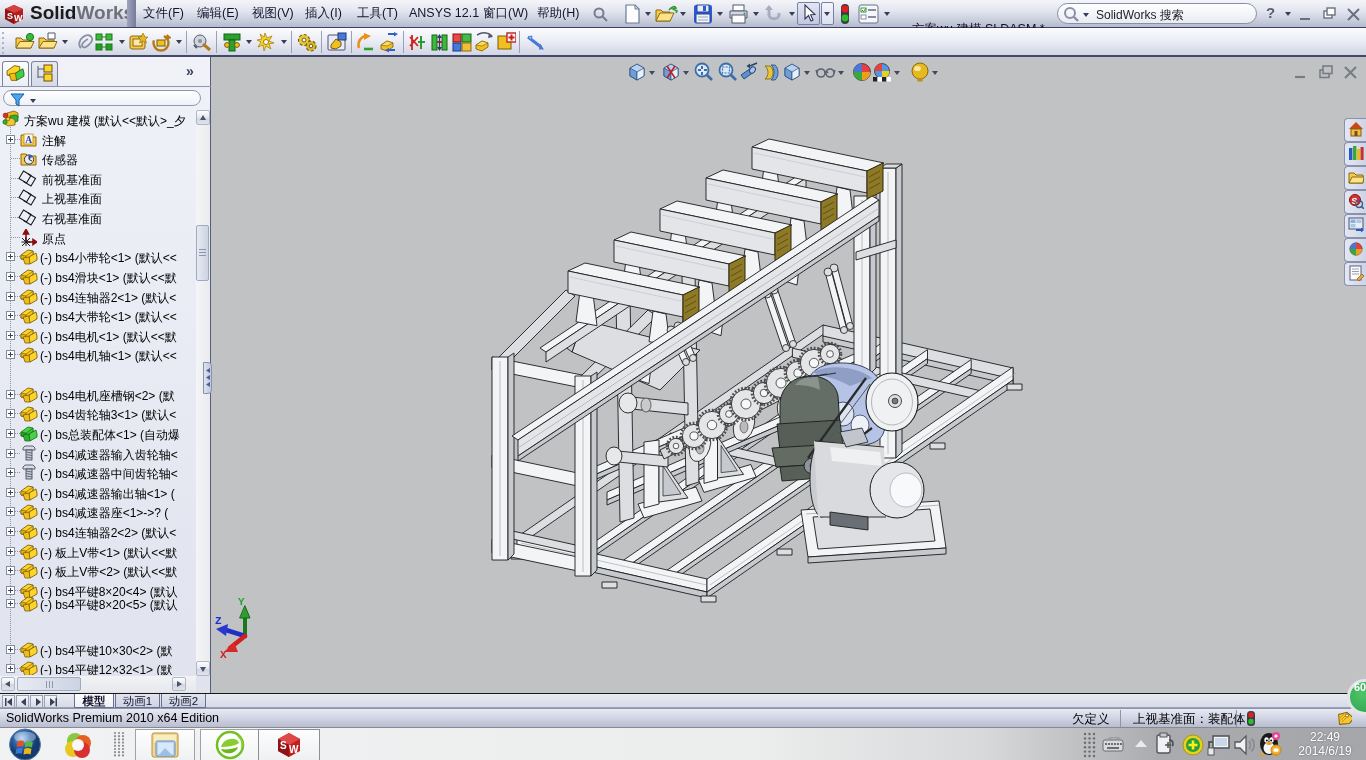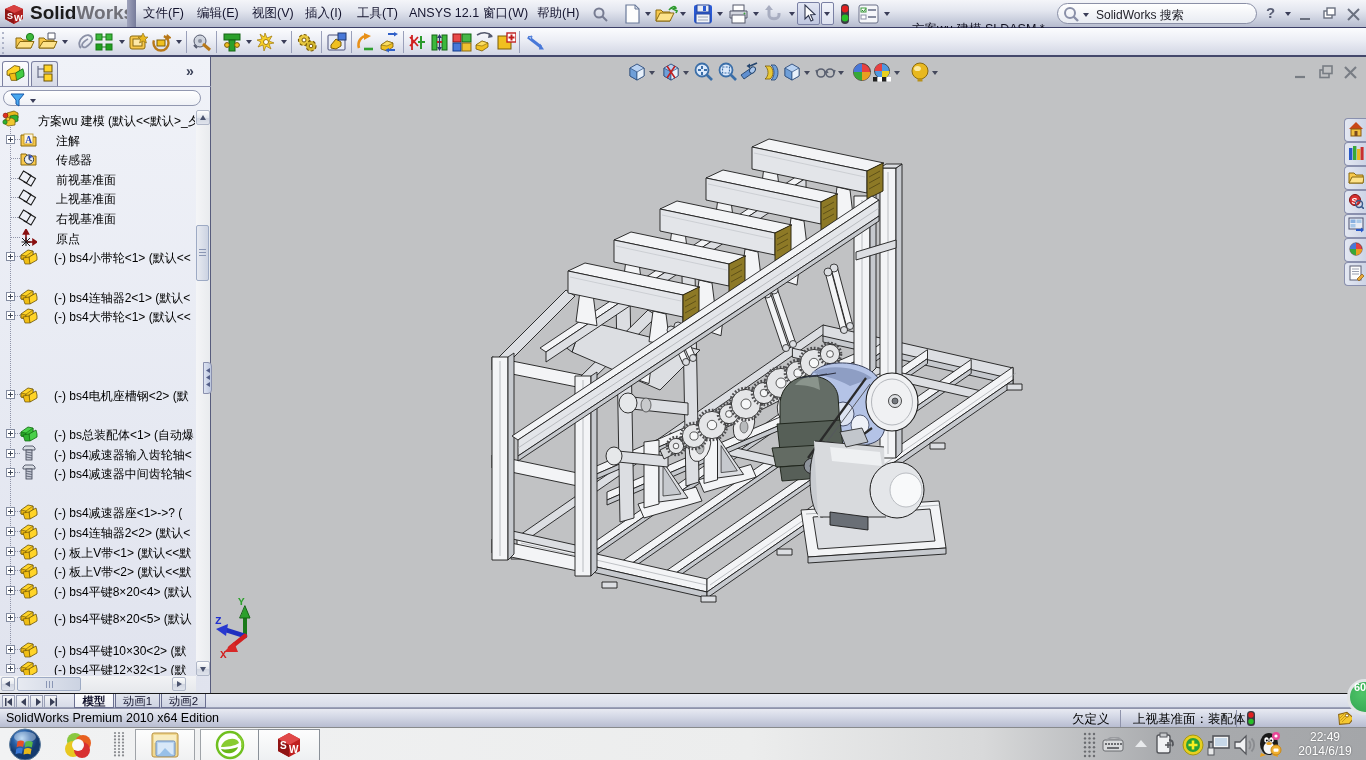--- a/index.html
+++ b/index.html
@@ -21,21 +21,21 @@
 #toolbar2{left:0;top:28px;width:1366px;height:29px;background:linear-gradient(#fbfcfe 0%,#eceef5 45%,#d2d6e4 100%);border-bottom:2px solid #44486b;}
 
 #lpanel{left:0;top:57px;width:211px;height:636px;background:linear-gradient(#f0f2f8,#e6e9f2 60%,#e0e3ee);border-right:1px solid #585c7d;}
 .ptab{top:4px;width:27px;height:25px;border:1px solid #7b80a0;border-bottom:none;border-radius:3px 3px 0 0;}
 #ptab1{left:2px;background:linear-gradient(#fdfdfe,#eceef5);}
 #ptab2{left:31px;background:linear-gradient(#e7e9f1,#d6dae7);}
 #ptabline{left:0;top:29px;width:211px;height:1px;background:#8f94b0;}
 #filterpill{left:3px;top:33px;width:198px;height:16px;background:linear-gradient(#fff,#eff1f6);border:1px solid #9298b0;border-radius:9px;}
 #tree{left:0;top:52px;width:195px;height:566px;overflow:hidden;}
 .trow{position:absolute;left:0;height:20px;width:260px;font-size:12px;color:#000;white-space:nowrap;}
-.trow .txt{position:absolute;top:3px;margin-left:14px;}
+.trow .txt{position:absolute;top:3px;}
 
 .sbv{background:linear-gradient(90deg,#f4f5f7,#e9ebee);}
 .sbbtn{background:linear-gradient(#fdfdfd,#e5e8ee 50%,#d0d5e0 51%,#dfe3ec);border:1px solid #b0b7c8;border-radius:2px;}
 .sbthumb{background:linear-gradient(90deg,#e7eaf1,#ccd3e2);border:1px solid #9daac4;border-radius:2px;}
 .arrglyph{width:0;height:0;position:absolute;}
 
 #tabstrip{left:0;top:693px;width:1366px;height:15px;background:linear-gradient(#e9ebf3,#d7dbe8);border-top:1px solid #181818;border-bottom:1px solid #9ba1b8;}
 .btab{position:absolute;top:0px;height:14px;line-height:14px;font-size:11.5px;text-align:center;color:#14142e;border:1px solid #6a6f90;border-top:none;}
 .navbtn{position:absolute;top:1px;width:13px;height:13px;background:linear-gradient(#f4f5f8,#d8dce6);border:1px solid #9aa0b6;}
 
@@ -610,20 +610,34 @@
 <div class="abs" style="left:10px;top:7px;width:1px;height:5px;background:#404858"></div>
           <svg class="abs" style="left:20px;top:2px" width="18" height="16" viewBox="0 0 18 16">
 <path d="M1 6 L8 1 L13 2 L13 6 L6 11 L1 10 Z" fill="#ffd428" stroke="#6a5208" stroke-width="0.8"></path>
 <path d="M1 6 L6 7 L6 11 L1 10 Z" fill="#e8b410" stroke="#6a5208" stroke-width="0.6"></path>
 <path d="M6 7 L13 2 L13 6 L6 11 Z" fill="#f7c818" stroke="#6a5208" stroke-width="0.6"></path>
 <path d="M9 8 L16 4 L17 8 L17 11 L10 15 L9 12 Z" fill="#ffd428" stroke="#6a5208" stroke-width="0.8"></path>
 <path d="M3 9 L9 8 L10 15 L5 15 Z" fill="#f0be14" stroke="#6a5208" stroke-width="0.7"></path>
           </svg>
           <div class="txt" style="left:40px">(-) bs4小带轮&lt;1&gt; (默认&lt;&lt;</div>
         </div>
+        <div class="trow" style="top:157.96px">
+          <div class="abs" style="left:11px;top:9px;width:9px;height:1px;border-top:1px dotted #9094a8"></div>
+          <div class="abs" style="left:6px;top:5px;width:9px;height:9px;background:#fff;border:1px solid #848ca0;"></div>
+<div class="abs" style="left:8px;top:9px;width:5px;height:1px;background:#404858"></div>
+<div class="abs" style="left:10px;top:7px;width:1px;height:5px;background:#404858"></div>
+          <svg class="abs" style="left:20px;top:2px" width="18" height="16" viewBox="0 0 18 16">
+<path d="M1 6 L8 1 L13 2 L13 6 L6 11 L1 10 Z" fill="#ffd428" stroke="#6a5208" stroke-width="0.8"></path>
+<path d="M1 6 L6 7 L6 11 L1 10 Z" fill="#e8b410" stroke="#6a5208" stroke-width="0.6"></path>
+<path d="M6 7 L13 2 L13 6 L6 11 Z" fill="#f7c818" stroke="#6a5208" stroke-width="0.6"></path>
+<path d="M9 8 L16 4 L17 8 L17 11 L10 15 L9 12 Z" fill="#ffd428" stroke="#6a5208" stroke-width="0.8"></path>
+<path d="M3 9 L9 8 L10 15 L5 15 Z" fill="#f0be14" stroke="#6a5208" stroke-width="0.7"></path>
+          </svg>
+          <div class="txt" style="left:40px">(-) bs4滑块&lt;1&gt; (默认&lt;&lt;默</div>
+        </div>
         <div class="trow" style="top:177.58px">
           <div class="abs" style="left:11px;top:9px;width:9px;height:1px;border-top:1px dotted #9094a8"></div>
           <div class="abs" style="left:6px;top:5px;width:9px;height:9px;background:#fff;border:1px solid #848ca0;"></div>
 <div class="abs" style="left:8px;top:9px;width:5px;height:1px;background:#404858"></div>
 <div class="abs" style="left:10px;top:7px;width:1px;height:5px;background:#404858"></div>
           <svg class="abs" style="left:20px;top:2px" width="18" height="16" viewBox="0 0 18 16">
 <path d="M1 6 L8 1 L13 2 L13 6 L6 11 L1 10 Z" fill="#ffd428" stroke="#6a5208" stroke-width="0.8"></path>
 <path d="M1 6 L6 7 L6 11 L1 10 Z" fill="#e8b410" stroke="#6a5208" stroke-width="0.6"></path>
 <path d="M6 7 L13 2 L13 6 L6 11 Z" fill="#f7c818" stroke="#6a5208" stroke-width="0.6"></path>
 <path d="M9 8 L16 4 L17 8 L17 11 L10 15 L9 12 Z" fill="#ffd428" stroke="#6a5208" stroke-width="0.8"></path>
@@ -638,33 +652,75 @@
 <div class="abs" style="left:10px;top:7px;width:1px;height:5px;background:#404858"></div>
           <svg class="abs" style="left:20px;top:2px" width="18" height="16" viewBox="0 0 18 16">
 <path d="M1 6 L8 1 L13 2 L13 6 L6 11 L1 10 Z" fill="#ffd428" stroke="#6a5208" stroke-width="0.8"></path>
 <path d="M1 6 L6 7 L6 11 L1 10 Z" fill="#e8b410" stroke="#6a5208" stroke-width="0.6"></path>
 <path d="M6 7 L13 2 L13 6 L6 11 Z" fill="#f7c818" stroke="#6a5208" stroke-width="0.6"></path>
 <path d="M9 8 L16 4 L17 8 L17 11 L10 15 L9 12 Z" fill="#ffd428" stroke="#6a5208" stroke-width="0.8"></path>
 <path d="M3 9 L9 8 L10 15 L5 15 Z" fill="#f0be14" stroke="#6a5208" stroke-width="0.7"></path>
           </svg>
           <div class="txt" style="left:40px">(-) bs4大带轮&lt;1&gt; (默认&lt;&lt;</div>
         </div>
+        <div class="trow" style="top:216.82000000000002px">
+          <div class="abs" style="left:11px;top:9px;width:9px;height:1px;border-top:1px dotted #9094a8"></div>
+          <div class="abs" style="left:6px;top:5px;width:9px;height:9px;background:#fff;border:1px solid #848ca0;"></div>
+<div class="abs" style="left:8px;top:9px;width:5px;height:1px;background:#404858"></div>
+<div class="abs" style="left:10px;top:7px;width:1px;height:5px;background:#404858"></div>
+          <svg class="abs" style="left:20px;top:2px" width="18" height="16" viewBox="0 0 18 16">
+<path d="M1 6 L8 1 L13 2 L13 6 L6 11 L1 10 Z" fill="#ffd428" stroke="#6a5208" stroke-width="0.8"></path>
+<path d="M1 6 L6 7 L6 11 L1 10 Z" fill="#e8b410" stroke="#6a5208" stroke-width="0.6"></path>
+<path d="M6 7 L13 2 L13 6 L6 11 Z" fill="#f7c818" stroke="#6a5208" stroke-width="0.6"></path>
+<path d="M9 8 L16 4 L17 8 L17 11 L10 15 L9 12 Z" fill="#ffd428" stroke="#6a5208" stroke-width="0.8"></path>
+<path d="M3 9 L9 8 L10 15 L5 15 Z" fill="#f0be14" stroke="#6a5208" stroke-width="0.7"></path>
+          </svg>
+          <div class="txt" style="left:40px">(-) bs4电机&lt;1&gt; (默认&lt;&lt;默</div>
+        </div>
+        <div class="trow" style="top:236.44px">
+          <div class="abs" style="left:11px;top:9px;width:9px;height:1px;border-top:1px dotted #9094a8"></div>
+          <div class="abs" style="left:6px;top:5px;width:9px;height:9px;background:#fff;border:1px solid #848ca0;"></div>
+<div class="abs" style="left:8px;top:9px;width:5px;height:1px;background:#404858"></div>
+<div class="abs" style="left:10px;top:7px;width:1px;height:5px;background:#404858"></div>
+          <svg class="abs" style="left:20px;top:2px" width="18" height="16" viewBox="0 0 18 16">
+<path d="M1 6 L8 1 L13 2 L13 6 L6 11 L1 10 Z" fill="#ffd428" stroke="#6a5208" stroke-width="0.8"></path>
+<path d="M1 6 L6 7 L6 11 L1 10 Z" fill="#e8b410" stroke="#6a5208" stroke-width="0.6"></path>
+<path d="M6 7 L13 2 L13 6 L6 11 Z" fill="#f7c818" stroke="#6a5208" stroke-width="0.6"></path>
+<path d="M9 8 L16 4 L17 8 L17 11 L10 15 L9 12 Z" fill="#ffd428" stroke="#6a5208" stroke-width="0.8"></path>
+<path d="M3 9 L9 8 L10 15 L5 15 Z" fill="#f0be14" stroke="#6a5208" stroke-width="0.7"></path>
+          </svg>
+          <div class="txt" style="left:40px">(-) bs4电机轴&lt;1&gt; (默认&lt;&lt;</div>
+        </div>
         <div class="trow" style="top:275.68px">
           <div class="abs" style="left:11px;top:9px;width:9px;height:1px;border-top:1px dotted #9094a8"></div>
           <div class="abs" style="left:6px;top:5px;width:9px;height:9px;background:#fff;border:1px solid #848ca0;"></div>
 <div class="abs" style="left:8px;top:9px;width:5px;height:1px;background:#404858"></div>
 <div class="abs" style="left:10px;top:7px;width:1px;height:5px;background:#404858"></div>
           <svg class="abs" style="left:20px;top:2px" width="18" height="16" viewBox="0 0 18 16">
 <path d="M1 6 L8 1 L13 2 L13 6 L6 11 L1 10 Z" fill="#ffd428" stroke="#6a5208" stroke-width="0.8"></path>
 <path d="M1 6 L6 7 L6 11 L1 10 Z" fill="#e8b410" stroke="#6a5208" stroke-width="0.6"></path>
 <path d="M6 7 L13 2 L13 6 L6 11 Z" fill="#f7c818" stroke="#6a5208" stroke-width="0.6"></path>
 <path d="M9 8 L16 4 L17 8 L17 11 L10 15 L9 12 Z" fill="#ffd428" stroke="#6a5208" stroke-width="0.8"></path>
 <path d="M3 9 L9 8 L10 15 L5 15 Z" fill="#f0be14" stroke="#6a5208" stroke-width="0.7"></path>
           </svg>
           <div class="txt" style="left:40px">(-) bs4电机座槽钢&lt;2&gt; (默</div>
+        </div>
+        <div class="trow" style="top:295.3px">
+          <div class="abs" style="left:11px;top:9px;width:9px;height:1px;border-top:1px dotted #9094a8"></div>
+          <div class="abs" style="left:6px;top:5px;width:9px;height:9px;background:#fff;border:1px solid #848ca0;"></div>
+<div class="abs" style="left:8px;top:9px;width:5px;height:1px;background:#404858"></div>
+<div class="abs" style="left:10px;top:7px;width:1px;height:5px;background:#404858"></div>
+          <svg class="abs" style="left:20px;top:2px" width="18" height="16" viewBox="0 0 18 16">
+<path d="M1 6 L8 1 L13 2 L13 6 L6 11 L1 10 Z" fill="#ffd428" stroke="#6a5208" stroke-width="0.8"></path>
+<path d="M1 6 L6 7 L6 11 L1 10 Z" fill="#e8b410" stroke="#6a5208" stroke-width="0.6"></path>
+<path d="M6 7 L13 2 L13 6 L6 11 Z" fill="#f7c818" stroke="#6a5208" stroke-width="0.6"></path>
+<path d="M9 8 L16 4 L17 8 L17 11 L10 15 L9 12 Z" fill="#ffd428" stroke="#6a5208" stroke-width="0.8"></path>
+<path d="M3 9 L9 8 L10 15 L5 15 Z" fill="#f0be14" stroke="#6a5208" stroke-width="0.7"></path>
+          </svg>
+          <div class="txt" style="left:40px">(-) bs4齿轮轴3&lt;1&gt; (默认&lt;</div>
         </div>
         <div class="trow" style="top:314.92px">
           <div class="abs" style="left:11px;top:9px;width:9px;height:1px;border-top:1px dotted #9094a8"></div>
           <div class="abs" style="left:6px;top:5px;width:9px;height:9px;background:#fff;border:1px solid #848ca0;"></div>
 <div class="abs" style="left:8px;top:9px;width:5px;height:1px;background:#404858"></div>
 <div class="abs" style="left:10px;top:7px;width:1px;height:5px;background:#404858"></div>
           <svg class="abs" style="left:20px;top:2px" width="18" height="16" viewBox="0 0 18 16">
 <path d="M1 6 L8 1 L13 2 L13 6 L6 11 L1 10 Z" fill="#4ad04a" stroke="#0f6a0f" stroke-width="0.8"></path>
 <path d="M1 6 L6 7 L6 11 L1 10 Z" fill="#28a028" stroke="#0f6a0f" stroke-width="0.6"></path>
 <path d="M6 7 L13 2 L13 6 L6 11 Z" fill="#38c038" stroke="#0f6a0f" stroke-width="0.6"></path>
@@ -698,20 +754,34 @@
 <path d="M3 1 L11 1 L13 3 L13 5 L1 5 L1 3 Z" fill="#d8dce4" stroke="#3a3f50" stroke-width="0.8"></path>
 <rect x="4" y="5" width="6" height="10" fill="#c8ccd8" stroke="#3a3f50" stroke-width="0.8"></rect>
 <g stroke="#5a6070" stroke-width="0.9">
               <line x1="4" y1="7" x2="10" y2="8"></line>
               <line x1="4" y1="9.5" x2="10" y2="10.5"></line>
               <line x1="4" y1="12" x2="10" y2="13"></line>
             </g>
           </svg>
           <div class="txt" style="left:40px">(-) bs4减速器中间齿轮轴&lt;</div>
         </div>
+        <div class="trow" style="top:373.78000000000003px">
+          <div class="abs" style="left:11px;top:9px;width:9px;height:1px;border-top:1px dotted #9094a8"></div>
+          <div class="abs" style="left:6px;top:5px;width:9px;height:9px;background:#fff;border:1px solid #848ca0;"></div>
+<div class="abs" style="left:8px;top:9px;width:5px;height:1px;background:#404858"></div>
+<div class="abs" style="left:10px;top:7px;width:1px;height:5px;background:#404858"></div>
+          <svg class="abs" style="left:20px;top:2px" width="18" height="16" viewBox="0 0 18 16">
+<path d="M1 6 L8 1 L13 2 L13 6 L6 11 L1 10 Z" fill="#ffd428" stroke="#6a5208" stroke-width="0.8"></path>
+<path d="M1 6 L6 7 L6 11 L1 10 Z" fill="#e8b410" stroke="#6a5208" stroke-width="0.6"></path>
+<path d="M6 7 L13 2 L13 6 L6 11 Z" fill="#f7c818" stroke="#6a5208" stroke-width="0.6"></path>
+<path d="M9 8 L16 4 L17 8 L17 11 L10 15 L9 12 Z" fill="#ffd428" stroke="#6a5208" stroke-width="0.8"></path>
+<path d="M3 9 L9 8 L10 15 L5 15 Z" fill="#f0be14" stroke="#6a5208" stroke-width="0.7"></path>
+          </svg>
+          <div class="txt" style="left:40px">(-) bs4减速器输出轴&lt;1&gt; (</div>
+        </div>
         <div class="trow" style="top:393.40000000000003px">
           <div class="abs" style="left:11px;top:9px;width:9px;height:1px;border-top:1px dotted #9094a8"></div>
           <div class="abs" style="left:6px;top:5px;width:9px;height:9px;background:#fff;border:1px solid #848ca0;"></div>
 <div class="abs" style="left:8px;top:9px;width:5px;height:1px;background:#404858"></div>
 <div class="abs" style="left:10px;top:7px;width:1px;height:5px;background:#404858"></div>
           <svg class="abs" style="left:20px;top:2px" width="18" height="16" viewBox="0 0 18 16">
 <path d="M1 6 L8 1 L13 2 L13 6 L6 11 L1 10 Z" fill="#ffd428" stroke="#6a5208" stroke-width="0.8"></path>
 <path d="M1 6 L6 7 L6 11 L1 10 Z" fill="#e8b410" stroke="#6a5208" stroke-width="0.6"></path>
 <path d="M6 7 L13 2 L13 6 L6 11 Z" fill="#f7c818" stroke="#6a5208" stroke-width="0.6"></path>
 <path d="M9 8 L16 4 L17 8 L17 11 L10 15 L9 12 Z" fill="#ffd428" stroke="#6a5208" stroke-width="0.8"></path>
@@ -768,21 +838,21 @@
 <div class="abs" style="left:10px;top:7px;width:1px;height:5px;background:#404858"></div>
           <svg class="abs" style="left:20px;top:2px" width="18" height="16" viewBox="0 0 18 16">
 <path d="M1 6 L8 1 L13 2 L13 6 L6 11 L1 10 Z" fill="#ffd428" stroke="#6a5208" stroke-width="0.8"></path>
 <path d="M1 6 L6 7 L6 11 L1 10 Z" fill="#e8b410" stroke="#6a5208" stroke-width="0.6"></path>
 <path d="M6 7 L13 2 L13 6 L6 11 Z" fill="#f7c818" stroke="#6a5208" stroke-width="0.6"></path>
 <path d="M9 8 L16 4 L17 8 L17 11 L10 15 L9 12 Z" fill="#ffd428" stroke="#6a5208" stroke-width="0.8"></path>
 <path d="M3 9 L9 8 L10 15 L5 15 Z" fill="#f0be14" stroke="#6a5208" stroke-width="0.7"></path>
           </svg>
           <div class="txt" style="left:40px">(-) bs4平键8×20&lt;4&gt; (默认</div>
         </div>
-        <div class="trow" style="top:499px">
+        <div class="trow" style="top:485px">
           <div class="abs" style="left:11px;top:9px;width:9px;height:1px;border-top:1px dotted #9094a8"></div>
           <div class="abs" style="left:6px;top:5px;width:9px;height:9px;background:#fff;border:1px solid #848ca0;"></div>
 <div class="abs" style="left:8px;top:9px;width:5px;height:1px;background:#404858"></div>
 <div class="abs" style="left:10px;top:7px;width:1px;height:5px;background:#404858"></div>
           <svg class="abs" style="left:20px;top:2px" width="18" height="16" viewBox="0 0 18 16">
 <path d="M1 6 L8 1 L13 2 L13 6 L6 11 L1 10 Z" fill="#ffd428" stroke="#6a5208" stroke-width="0.8"></path>
 <path d="M1 6 L6 7 L6 11 L1 10 Z" fill="#e8b410" stroke="#6a5208" stroke-width="0.6"></path>
 <path d="M6 7 L13 2 L13 6 L6 11 Z" fill="#f7c818" stroke="#6a5208" stroke-width="0.6"></path>
 <path d="M9 8 L16 4 L17 8 L17 11 L10 15 L9 12 Z" fill="#ffd428" stroke="#6a5208" stroke-width="0.8"></path>
 <path d="M3 9 L9 8 L10 15 L5 15 Z" fill="#f0be14" stroke="#6a5208" stroke-width="0.7"></path>

